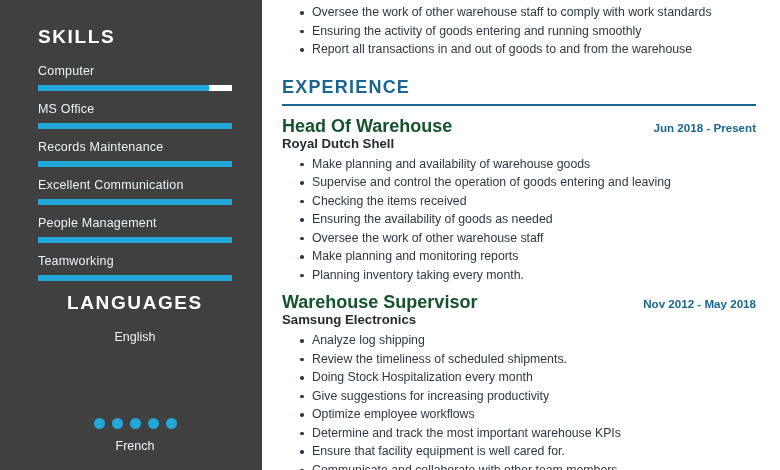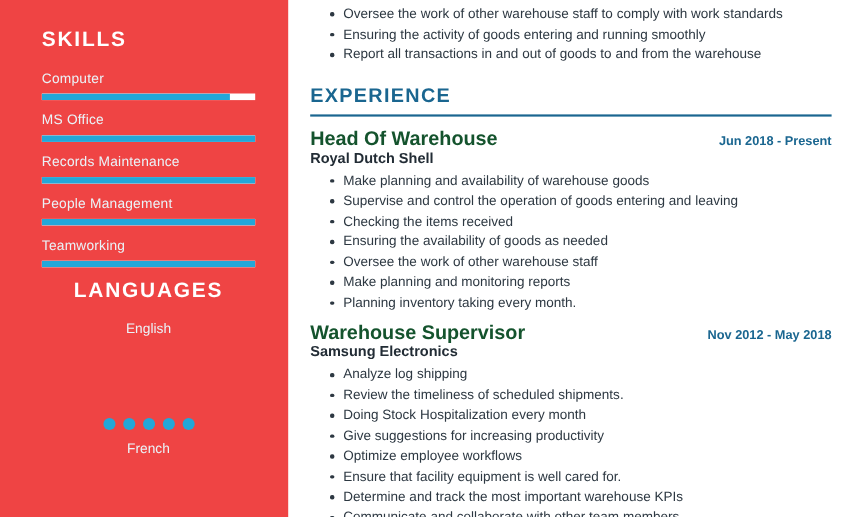--- a/index.html
+++ b/index.html
@@ -16,21 +16,21 @@
   .page {
     position: relative;
     width: 780px;
     height: 470px;
     display: flex;
   }
 
   
   .sidebar {
     width: 262px;
-    background: #ef4444;
+    background: #404040;
     color: #ffffff;
     padding: 0;
     position: relative;
     flex: 0 0 262px;
   }
   .sidebar-inner {
     padding: 18px 30px 0 38px;
   }
   .side-heading {
     font-size: 19px;
@@ -182,20 +182,26 @@
             </div>
           </div>
           <div class="skill">
             <div class="skill-name">MS Office</div>
             <div class="bar-track">
               <div class="bar-fill" style="width: 100%;"></div>
             </div>
           </div>
           <div class="skill">
             <div class="skill-name">Records Maintenance</div>
+            <div class="bar-track">
+              <div class="bar-fill" style="width: 100%;"></div>
+            </div>
+          </div>
+          <div class="skill">
+            <div class="skill-name">Excellent Communication</div>
             <div class="bar-track">
               <div class="bar-fill" style="width: 100%;"></div>
             </div>
           </div>
           <div class="skill">
             <div class="skill-name">People Management</div>
             <div class="bar-track">
               <div class="bar-fill" style="width: 100%;"></div>
             </div>
           </div>
@@ -287,21 +293,21 @@
             <div class="job-title">Warehouse Supervisor</div>
             <div class="job-date">Nov 2012 - May 2018</div>
           </div>
           <div class="job-company">Samsung Electronics</div>
           <ul class="bullets">
             <li>Analyze log shipping</li>
             <li>Review the timeliness of scheduled shipments.</li>
             <li>Doing Stock Hospitalization every month</li>
             <li>Give suggestions for increasing productivity</li>
             <li>Optimize employee workflows</li>
+            <li>Determine and track the most important warehouse KPIs</li>
             <li>Ensure that facility equipment is well cared for.</li>
-            <li>Determine and track the most important warehouse KPIs</li>
             <li>Communicate and collaborate with other team members</li>
           </ul>
         </div>
       </div>
   </section>
 
 </div>
 
 </body></html>

